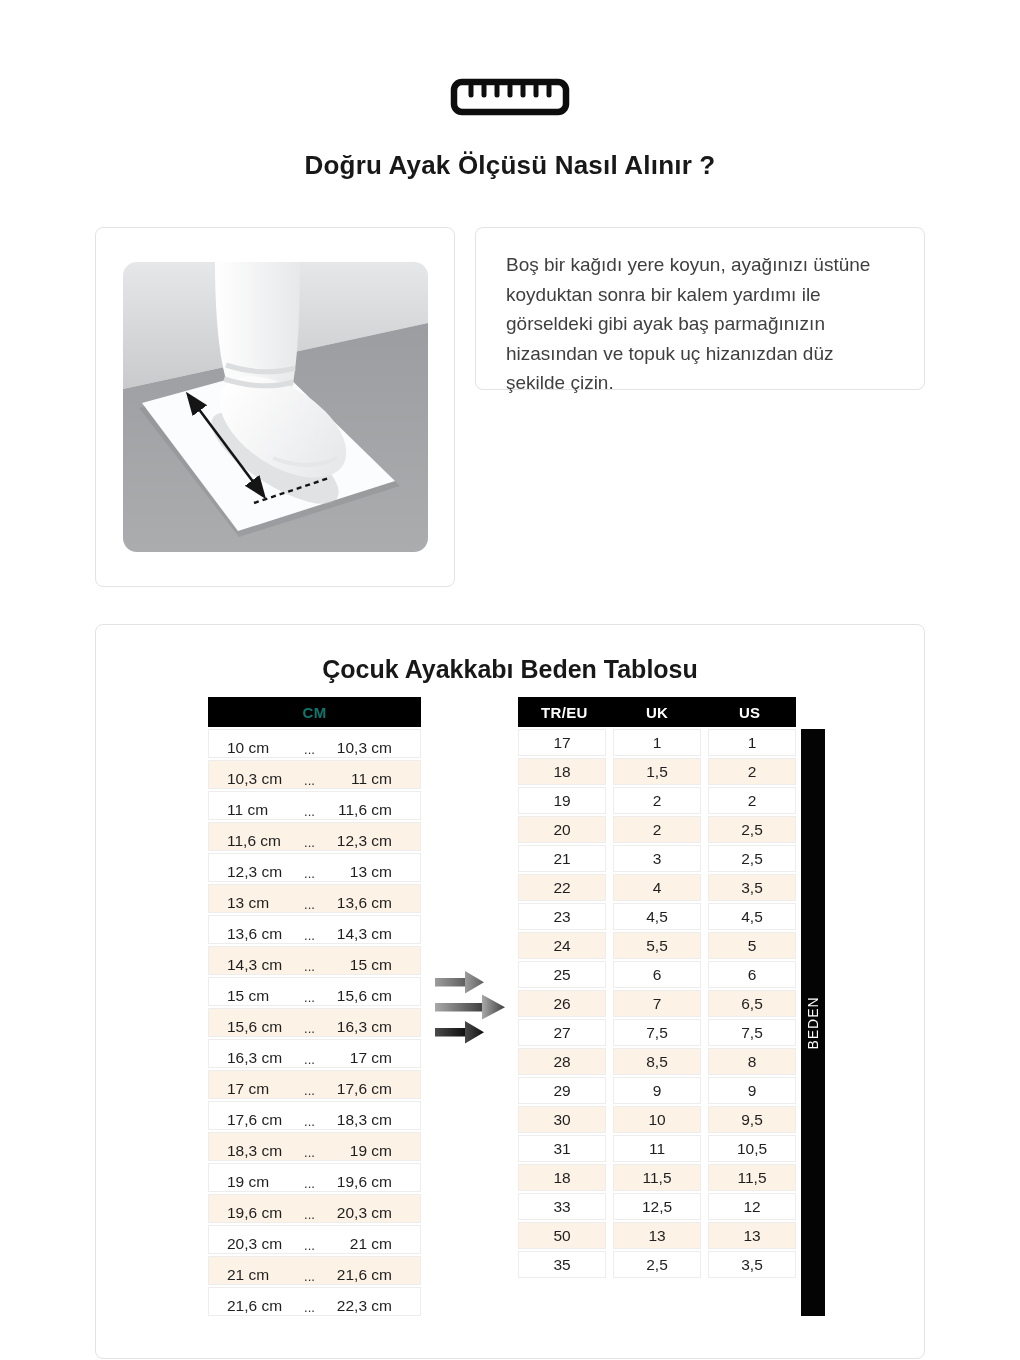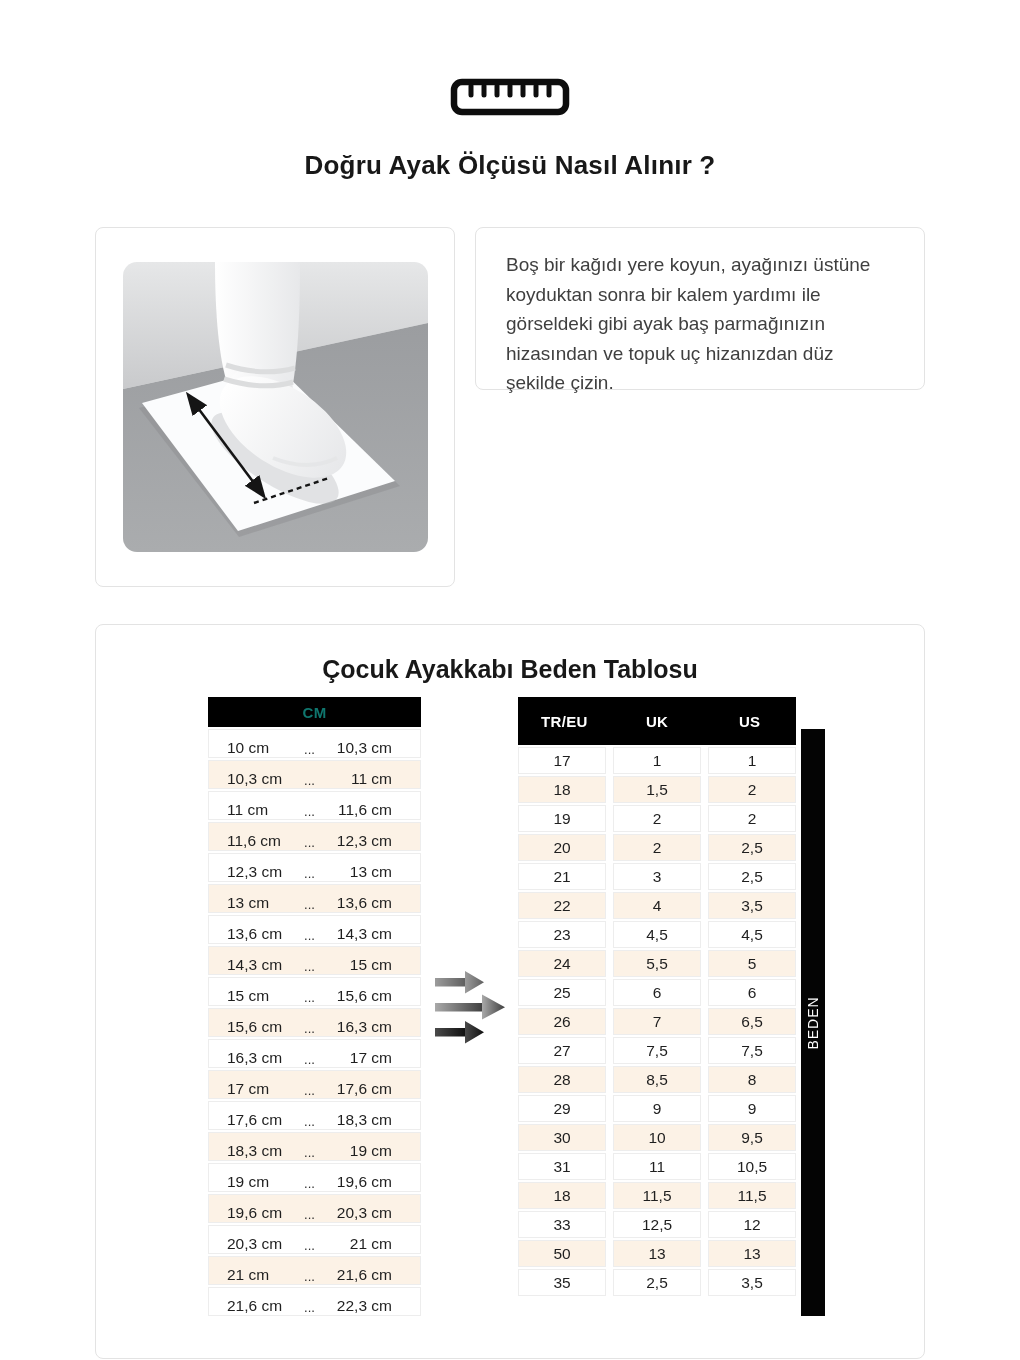--- a/index.html
+++ b/index.html
@@ -41,21 +41,21 @@
     margin:30px 0 0 0; text-align:center; font-size:25px; font-weight:bold;
     color:#181818;
   }
   .tables{ display:flex; padding-left:112px; margin-top:13px; }
   .thead{
     height:30px; background:var(--header-bg,#000); color:#0f766e;
     display:flex; align-items:center; justify-content:center;
     font-size:15px; font-weight:bold; letter-spacing:.3px;
   }
   .thead3{
-    height:48px; background:var(--header-bg,#000); color:#fff;
+    height:30px; background:var(--header-bg,#000); color:#fff;
     display:flex; align-items:center; font-size:15px; font-weight:bold;
     letter-spacing:.3px;
   }
   .thead3 span{ flex:1; text-align:center; }
   .cm-table{ width:213px; }
   .cm-row{
     height:27px; margin-top:2px; border:1px solid #ededed;
     display:flex; align-items:flex-end; padding:0 28px 0 18px;
     font-size:15.5px; background:#fff;
   }

